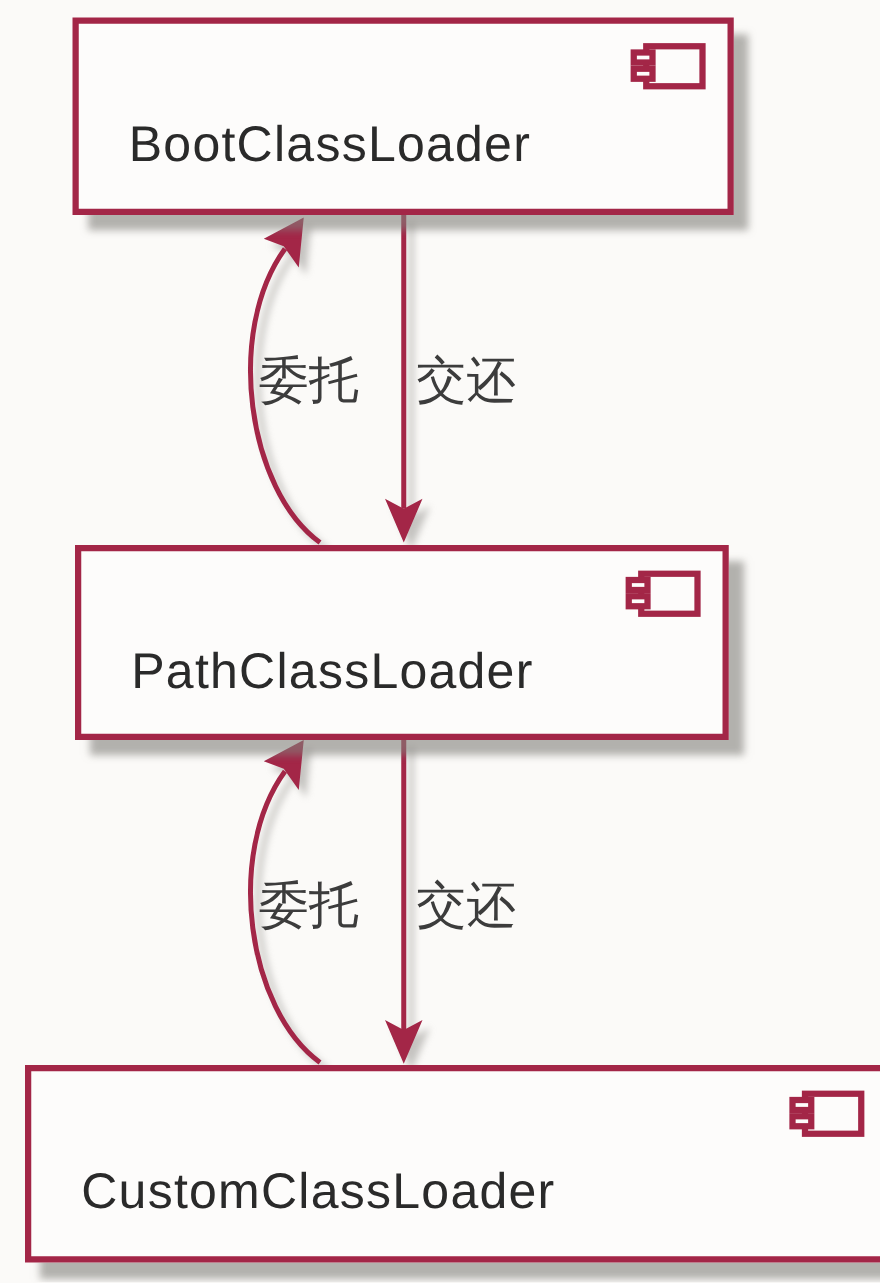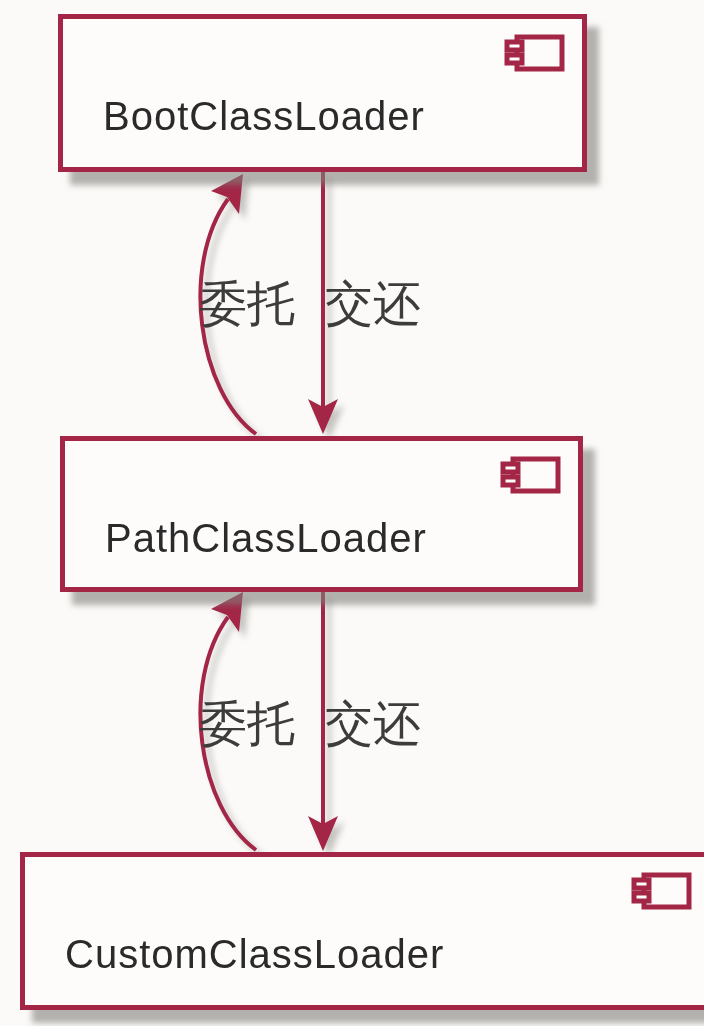--- a/index.html
+++ b/index.html
@@ -41,21 +41,21 @@
   }
   .component-icon{
     position:absolute;top:14px;right:16px;
     width:62px;height:40px;display:block;
   }
   .icon-body{fill:var(--node-fill);stroke:var(--accent);stroke-width:5;}
   .icon-tab{fill:var(--node-fill);stroke:var(--accent);stroke-width:5;}
   .edge-label{
     position:absolute;
     transform:translate(-50%,-50%);
-    font-size:48px;
+    font-size:40px;
     color:var(--edge-label);
     white-space:nowrap;
   }
   #node-boot{left:58px;top:14px;width:529px;height:158px;}
   #node-path{left:60px;top:436px;width:523px;height:156px;}
   #node-custom{left:20px;top:852px;width:694px;height:158px;}
   #lbl-delegate-1{left:247px;top:304px;}
   #lbl-return-1{left:373px;top:304px;}
   #lbl-delegate-2{left:247px;top:724px;}
   #lbl-return-2{left:373px;top:724px;}

